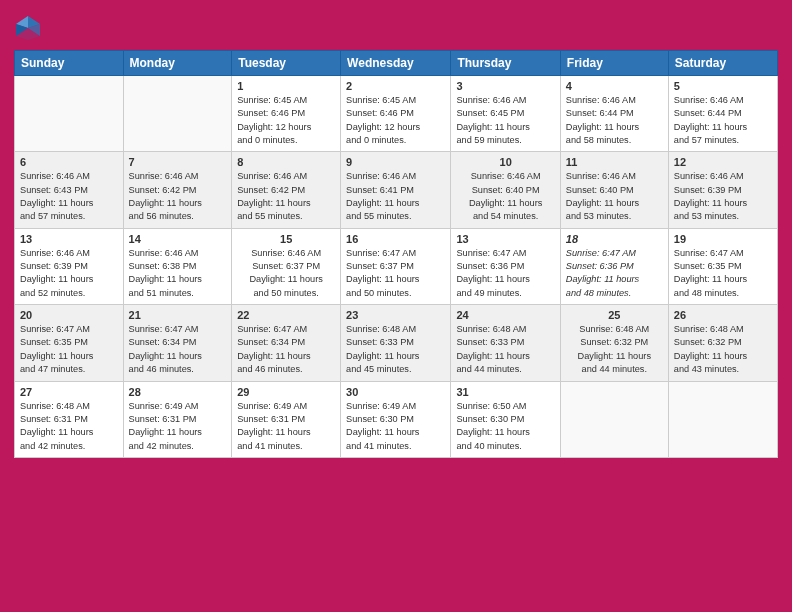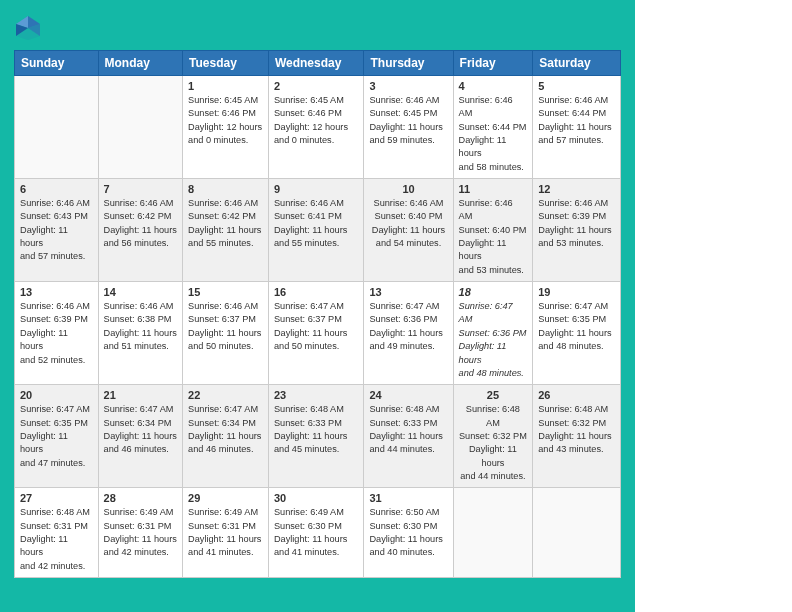--- a/index.html
+++ b/index.html
@@ -4,23 +4,23 @@
   <style>
     * { box-sizing: border-box; margin: 0; padding: 0; }
     body {
       font-family: Arial, sans-serif;
       background: #fff;
       width: 792px;
       min-height: 612px;
       overflow: hidden;
     }
     .page {
-      width: 635px;
+      width: 792px;
       min-height: 612px;
-      background: #14b8a6;
+      background: #be185d;
       padding: 10px 14px 0 14px;
     }
     .header {
       display: flex;
       justify-content: space-between;
       align-items: flex-start;
       margin-bottom: 8px;
     }
     .logo {
       display: flex;
@@ -233,21 +233,21 @@
 Daylight: 11 hours
 and 52 minutes.</div>
           </td>
           <td style="background: rgb(255, 255, 255);">
             <span class="day-number">14</span>
             <div class="day-info" style="white-space: pre-line;">Sunrise: 6:46 AM
 Sunset: 6:38 PM
 Daylight: 11 hours
 and 51 minutes.</div>
           </td>
-          <td style="background: rgb(255, 255, 255);">
+          <td style="background: rgb(255, 255, 255); text-align: center;">
             <span class="day-number">15</span>
             <div class="day-info" style="white-space: pre-line;">Sunrise: 6:46 AM
 Sunset: 6:37 PM
 Daylight: 11 hours
 and 50 minutes.</div>
           </td>
           <td style="background: rgb(255, 255, 255);">
             <span class="day-number">16</span>
             <div class="day-info" style="white-space: pre-line;">Sunrise: 6:47 AM
 Sunset: 6:37 PM

